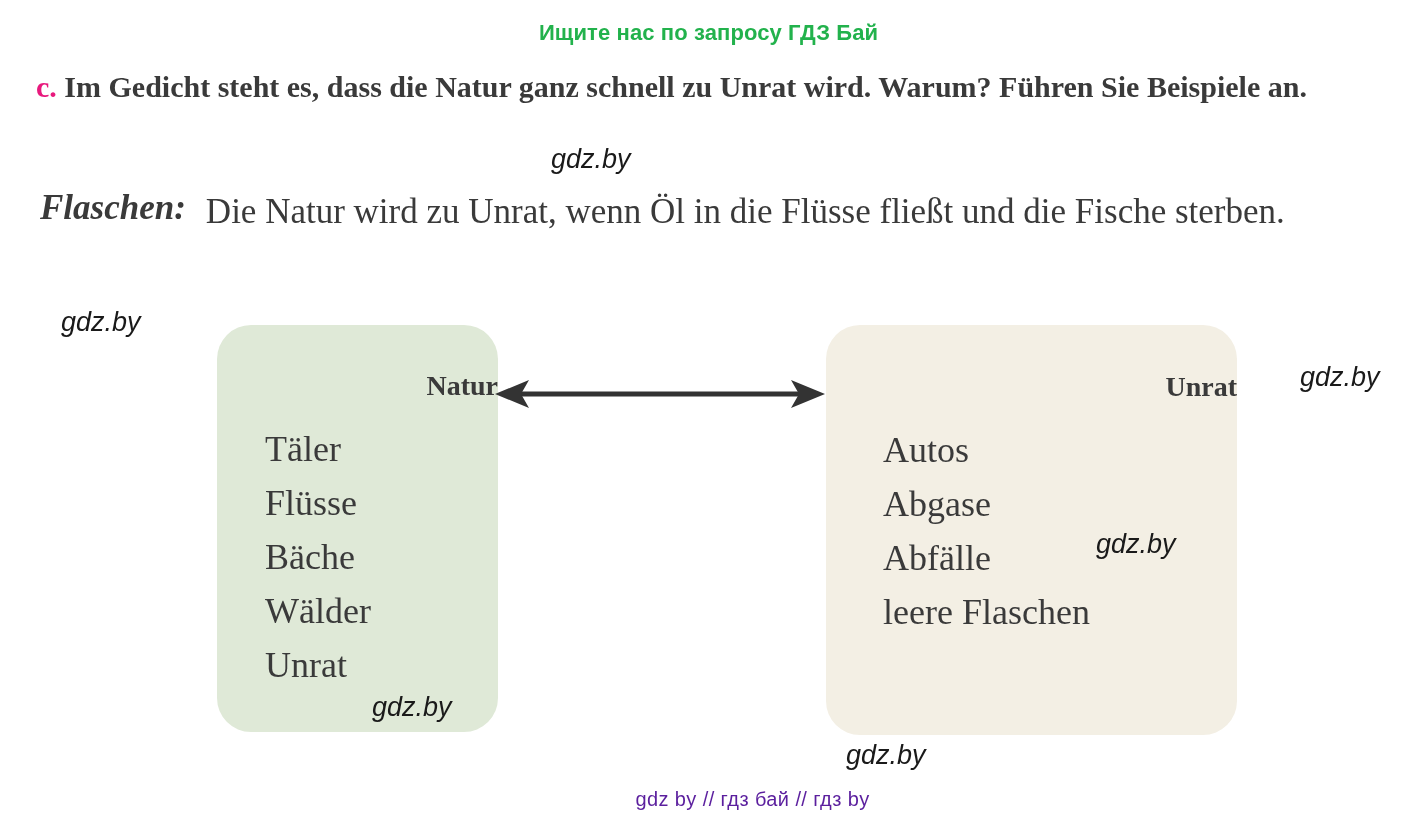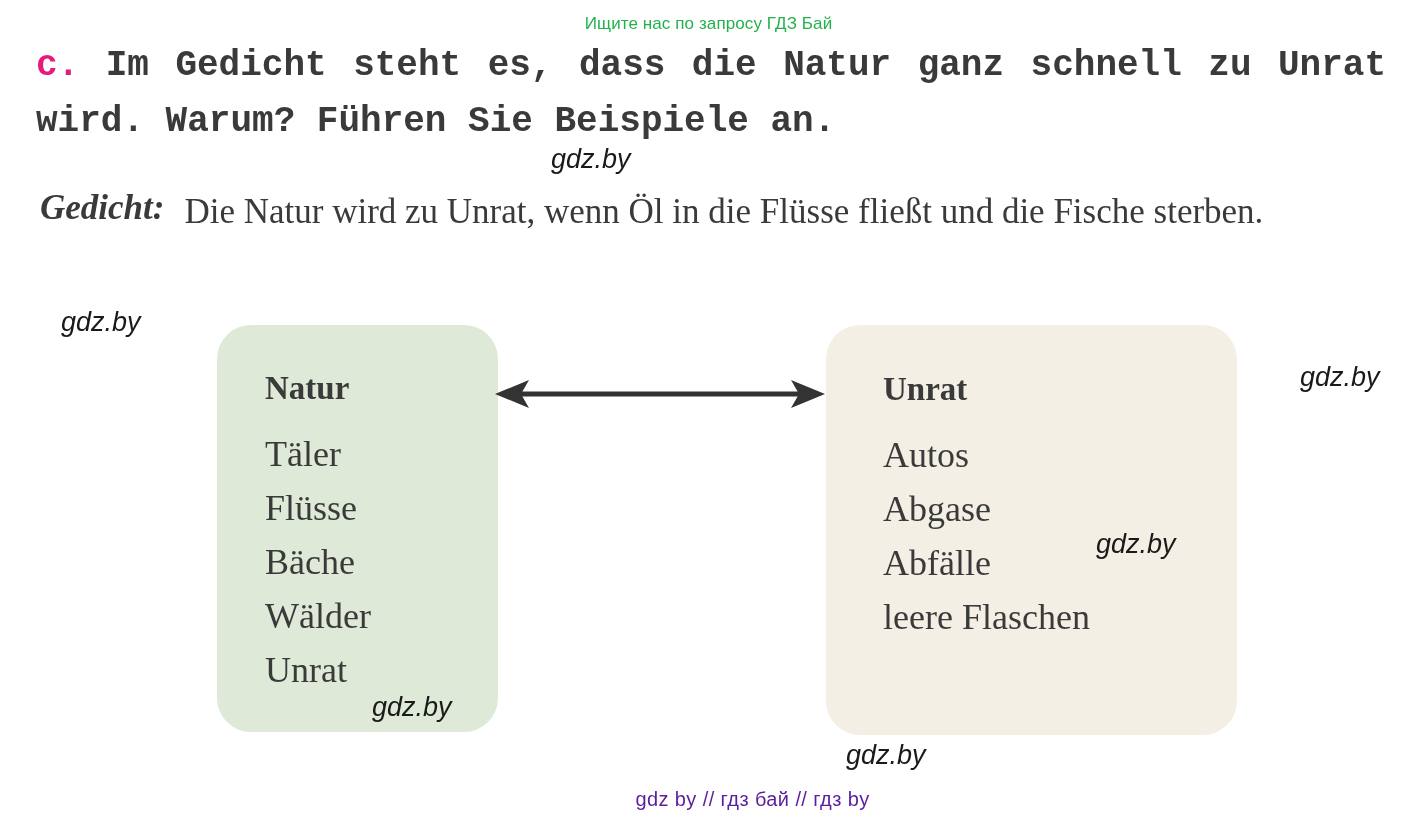--- a/index.html
+++ b/index.html
@@ -13,40 +13,40 @@
     height: 819px;
     position: relative;
     overflow: hidden;
     font-family: "Liberation Sans", sans-serif;
     -webkit-font-smoothing: antialiased;
   }
 
   
   .promo-line {
     position: absolute;
-    top: 14px;
+    top: 20px;
     left: 0;
     width: 100%;
     text-align: center;
     color: #22b24c;
     font-family: "Liberation Sans", sans-serif;
-    font-size: 17px;
-    font-weight: normal;
+    font-size: 22px;
+    font-weight: bold;
     letter-spacing: 0.1px;
     white-space: nowrap;
   }
 
   
   .task-heading {
     position: absolute;
-    top: 38px;
+    top: 64px;
     left: 36px;
     width: 1350px;
-    font-family: Liberation Mono, monospace;
-    font-size: 36px;
+    font-family: Liberation Serif, serif;
+    font-size: 30px;
     font-weight: bold;
     color: #3a3a3a;
     line-height: 1.56;
     text-align: justify;
     text-justify: inter-word;
   }
   .task-heading .marker {
     color: #e8197d;
     font-weight: bold;
   }
@@ -110,23 +110,24 @@
   .box-trash {
     left: 826px;
     top: 325px;
     width: 411px;
     height: 410px;
     background: #f3efe4;
   }
 
   .box-title {
     font-weight: bold;
-    font-size: 33px;
+    font-size: 28px;
     line-height: 1;
     white-space: nowrap;
+    text-align: right;
   }
   .box-nature .box-title { margin: 47px 0 0 48px; }
   .box-trash  .box-title { margin: 48px 0 0 57px; }
 
   .box-list {
     list-style: none;
     margin: 0;
     padding: 0;
     font-size: 36px;
     line-height: 1.5;
@@ -182,21 +183,21 @@
 
 <div class="promo-line">Ищите нас по запросу ГДЗ Бай</div>
 
 <div class="task-heading">
   <span class="marker">c.</span>
   <span class="task-body">Im Gedicht steht es, dass die Natur ganz schnell zu Unrat wird. Warum? Führen Sie Beispiele an.</span>
 </div>
 
 <div class="example-block">
   <div class="example-row">
-    <div class="example-label">Gedicht:</div>
+    <div class="example-label">Flaschen:</div>
     <div class="example-text">Die Natur wird zu Unrat, wenn Öl in die Flüsse fließt und die Fische sterben.</div>
   </div>
 </div>
 
 <div class="diagram">
 
   <div class="concept-box box-nature">
     <div class="box-title">Natur</div>
     <ul class="box-list">
       <li>Täler</li>

